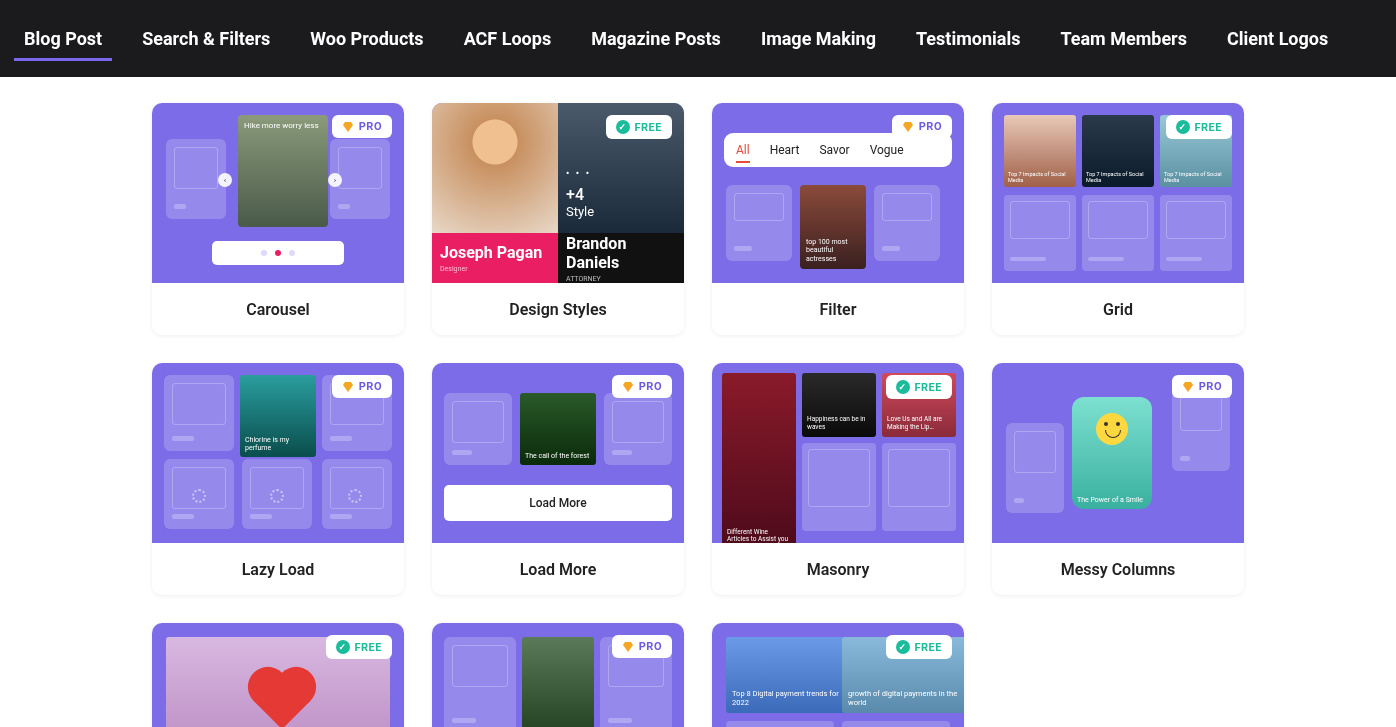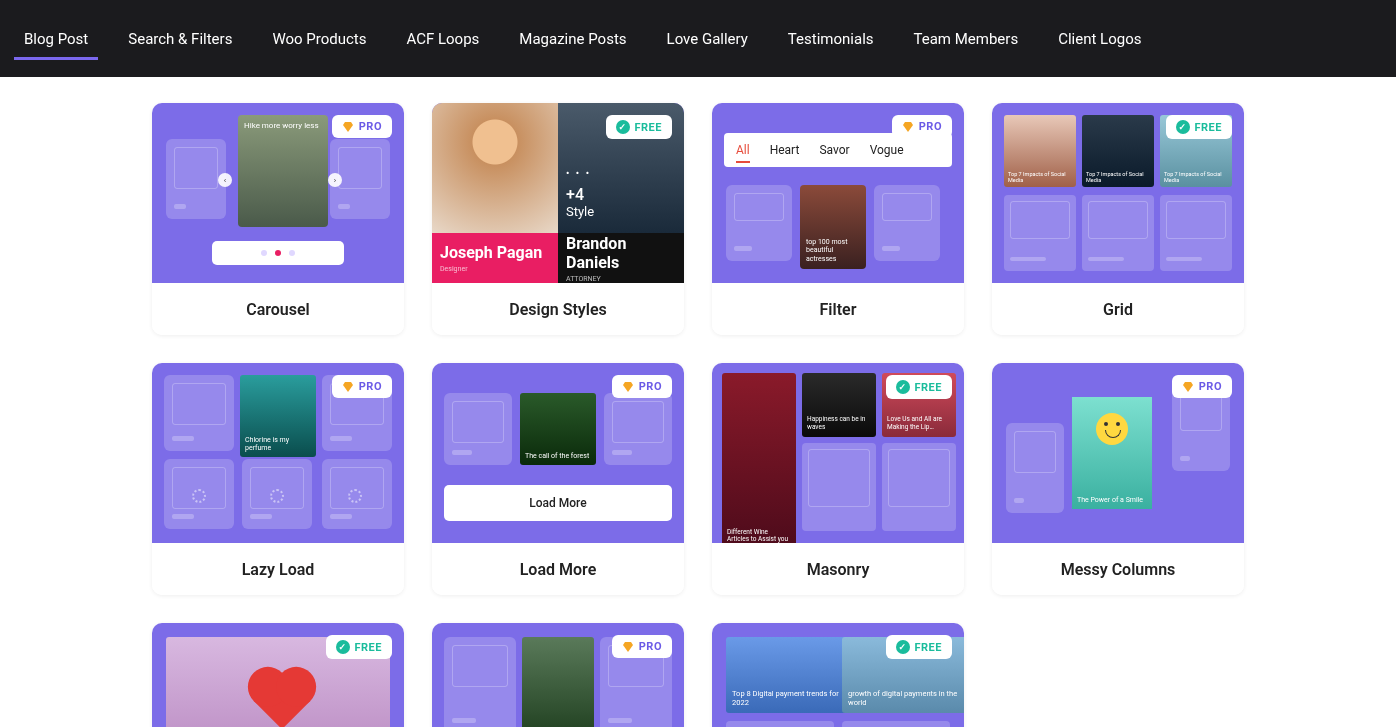--- a/index.html
+++ b/index.html
@@ -1,18 +1,18 @@
 <!DOCTYPE html>
 <html><head>
 <meta charset="utf-8">
 <style>
 *{margin:0;padding:0;box-sizing:border-box;font-family:"Segoe UI",Roboto,Helvetica,Arial,sans-serif}
 body{background:#fff;width:1396px}
 .nav{background:#1b1b1e;display:flex;gap:40px;padding:0 24px;align-items:center;height:77px}
-.nav-item{color:#fff;font-weight:400;font-size:15px;cursor:pointer;padding:26px 0;position:relative;white-space:nowrap}
+.nav-item{color:#fff;font-weight:700;font-size:18px;cursor:pointer;padding:26px 0;position:relative;white-space:nowrap}
 .nav-item.active::after{content:"";position:absolute;left:-10px;right:-10px;bottom:14px;height:3px;background:#7b68ee}
 .grid{display:grid;grid-template-columns:repeat(4,252px);gap:28px;padding:26px 0;justify-content:center;width:1396px}
 .card{border-radius:10px;overflow:hidden;box-shadow:0 1px 4px rgba(0,0,0,.07);background:#fff;cursor:pointer}
 .thumb{height:180px;background:#7c6ce8;position:relative;overflow:hidden}
 .title-bar{height:52px;display:flex;align-items:center;justify-content:center;background:#fff}
 .title-bar span{font-weight:600;font-size:16px;color:#222}
 .badge{position:absolute;top:12px;right:12px;background:#fff;border-radius:6px;padding:5px 10px;font-size:11px;font-weight:700;letter-spacing:.5px;display:flex;align-items:center;gap:5px;z-index:5}
 .badge.pro{color:#6b5be6}
 .badge.free{color:#1abc9c}
 .diamond{width:12px;height:12px;display:inline-block}
@@ -36,21 +36,21 @@
 .t2 .foot{height:50px;padding:8px;display:flex;flex-direction:column;justify-content:center;gap:3px}
 .t2 .foot .n{font-size:16px;color:#fff;font-weight:700}
 .t2 .foot .r{font-size:7px;color:rgba(255,255,255,.7)}
 .t2 .h1 .foot{background:#e91e63}
 .t2 .h2 .foot{background:#111}
 .t2 .ov{position:absolute;top:82px;left:8px;color:#fff}
 .t2 .ov .big{font-size:16px;font-weight:500}
 .t2 .ov .st{font-size:13px}
 .t2 .dts{position:absolute;top:65px;left:8px;color:#fff;font-size:10px;letter-spacing:2px}
 
-.t3 .tabs{position:absolute;top:30px;left:12px;right:12px;height:34px;background:#fff;border-radius:4px;display:flex;align-items:center;padding:0 12px;gap:20px}
+.t3 .tabs{position:absolute;top:30px;left:12px;right:12px;height:34px;background:#fff;border-radius:9px;display:flex;align-items:center;padding:0 12px;gap:20px}
 .t3 .tab{font-size:12px;color:#222;position:relative}
 .t3 .tab.a{color:#e74c3c}
 .t3 .tab.a::after{content:"";position:absolute;bottom:-6px;left:0;right:0;height:2px;background:#e74c3c}
 .t3 .gh{top:82px;width:66px;height:76px}
 .t3 .fimg{position:absolute;top:82px;left:88px;width:66px;height:84px;background:linear-gradient(#8b4a3a,#3a2020);border-radius:4px;padding:6px;display:flex;align-items:flex-end}
 .t3 .fimg span{color:#fff;font-size:7px;line-height:1.2}
 
 .t4 .row1{position:absolute;top:12px;left:12px;right:12px;display:flex;gap:6px}
 .t4 .im4{flex:1;height:72px;background:linear-gradient(#d0b090,#705040);border-radius:3px;position:relative;display:flex;align-items:flex-end;padding:4px}
 .t4 .im4 span{color:#fff;font-size:5.5px;line-height:1.1}
@@ -67,21 +67,21 @@
 .t6 .im{position:absolute;top:30px;left:88px;width:76px;height:72px;background:linear-gradient(#2a5a2a,#0a2a0a);border-radius:3px;display:flex;align-items:flex-end;padding:5px}
 .t6 .im span{color:#fff;font-size:7px;line-height:1.2}
 .t6 .gh{top:30px;width:68px;height:72px}
 .t6 .btn{position:absolute;left:12px;right:12px;bottom:22px;height:36px;background:#fff;border-radius:5px;display:flex;align-items:center;justify-content:center;font-size:12px;font-weight:500;color:#222}
 
 .t7 .col{position:absolute;width:74px}
 .t7 .mim{border-radius:3px;padding:5px;display:flex;align-items:flex-end;color:#fff;font-size:6.5px;line-height:1.2;background-size:cover}
 .t7 .mgh{background:rgba(255,255,255,.2);border-radius:4px;position:relative}
 .t7 .mgh::before{content:"";position:absolute;top:6px;left:6px;right:6px;bottom:24px;border:1px solid rgba(255,255,255,.25);border-radius:3px}
 
-.t8 .im{position:absolute;top:34px;left:80px;width:80px;height:112px;background:linear-gradient(#7de0d0,#3ab0a0);border-radius:0;display:flex;align-items:flex-end;padding:5px}
+.t8 .im{position:absolute;top:34px;left:80px;width:80px;height:112px;background:linear-gradient(#7de0d0,#3ab0a0);border-radius:12px;display:flex;align-items:flex-end;padding:5px}
 .t8 .im span{color:#fff;font-size:7px}
 .t8 .smile{position:absolute;top:50px;left:104px;width:32px;height:32px;border-radius:50%;background:#ffd840}
 .t8 .smile::before{content:"";position:absolute;top:9px;left:8px;width:4px;height:4px;border-radius:50%;background:#333;box-shadow:12px 0 #333}
 .t8 .smile::after{content:"";position:absolute;top:17px;left:9px;width:14px;height:7px;border:1.5px solid #333;border-top:none;border-radius:0 0 14px 14px}
 .t8 .gh{width:58px;height:90px}
 
 .t9 .gh,.t10 .gh,.t11 .gh{top:14px;width:72px;height:96px}
 .t9 .im{position:absolute;top:14px;left:14px;width:224px;height:130px;background:linear-gradient(#d8b8e0,#b888c0);border-radius:3px;overflow:hidden}
 .t9 .heart{position:absolute;top:44px;left:96px;width:40px;height:40px;background:#e53935;transform:rotate(45deg)}
 .t9 .heart::before,.t9 .heart::after{content:"";position:absolute;width:40px;height:40px;border-radius:50%;background:#e53935}
@@ -94,21 +94,21 @@
 </style>
 </head>
 <body>
 
 <div class="nav">
   <div class="nav-item active">Blog Post</div>
   <div class="nav-item">Search &amp; Filters</div>
   <div class="nav-item">Woo Products</div>
   <div class="nav-item">ACF Loops</div>
   <div class="nav-item">Magazine Posts</div>
-  <div class="nav-item">Love Gallery</div>
+  <div class="nav-item">Image Making</div>
   <div class="nav-item">Testimonials</div>
   <div class="nav-item">Team Members</div>
   <div class="nav-item">Client Logos</div>
 </div>
 
 <div class="grid">
 
   <div class="card">
     <div class="thumb t1">
       <div class="badge pro">

